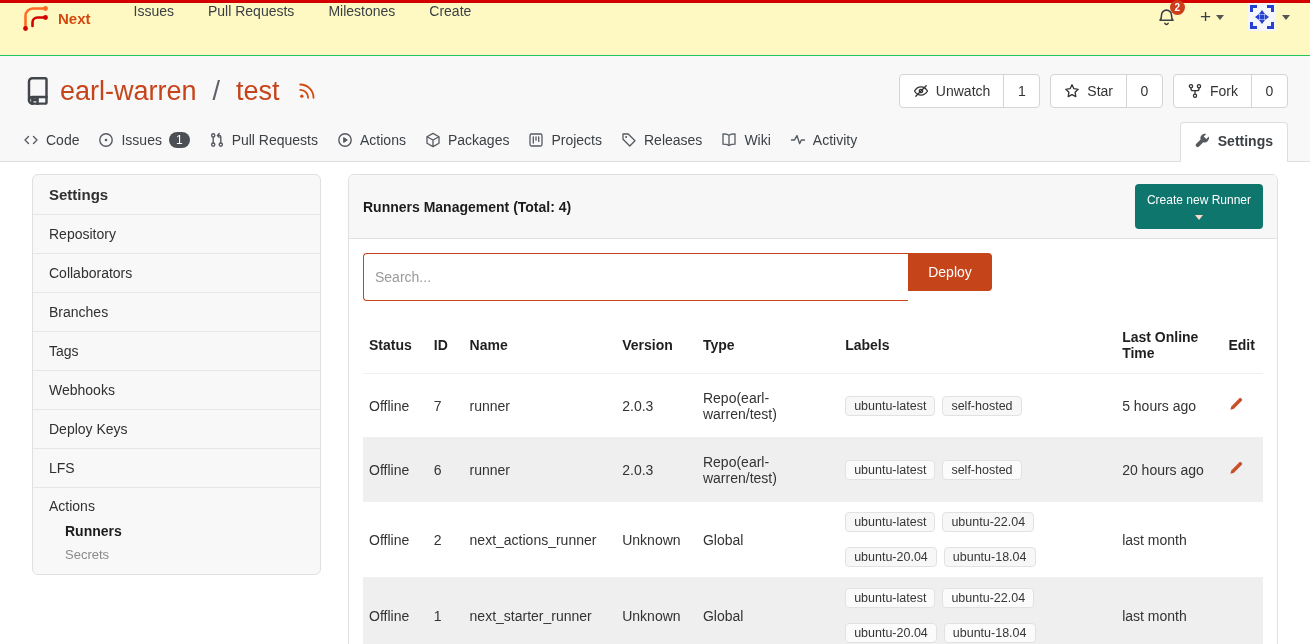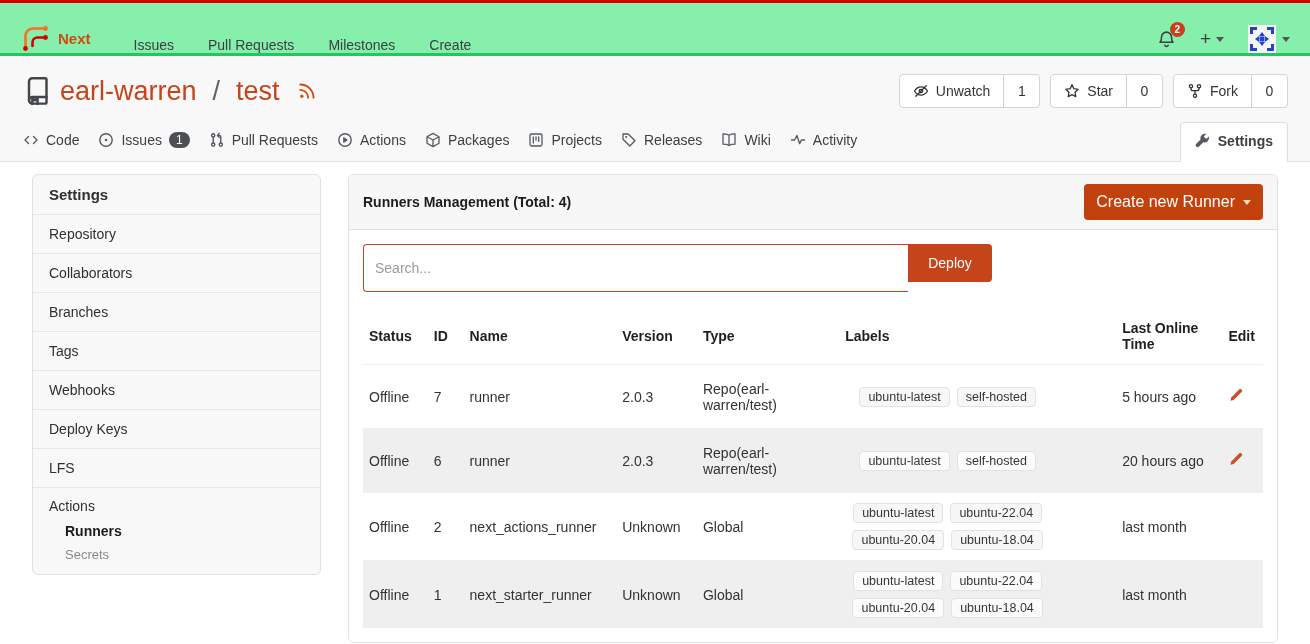--- a/index.html
+++ b/index.html
@@ -1,22 +1,22 @@
 <!DOCTYPE html>
 <html><head>
 <meta charset="utf-8">
 <style>
   * { margin:0; padding:0; box-sizing:border-box; }
   html,body { width:1310px; height:644px; overflow:hidden; background:#fff;
     font-family:"Liberation Sans", sans-serif; font-size:14px; color:#2c2c2c; }
 
   
   .topline { height:3px; background:#d40000; }
-  .navbar { height:53px; background:#86efac; border-bottom:3px solid #22c55e;
-    display:flex; align-items:flex-end; padding:0 20px; }
+  .navbar { height:53px; background:#fef9c3; border-bottom:1px solid #22c55e;
+    display:flex; align-items:flex-start; padding:0 20px; }
   .brand { display:flex; align-items:center; gap:8px; margin-right:26px; cursor:pointer; }
   .brand-name { color:#d3490f; font-weight:bold; font-size:15px; }
   .nav-link { color:#3b4045; margin:0 17px; cursor:pointer; }
   .nav-right { margin-left:auto; display:flex; align-items:center; gap:24px; }
   .bell-wrap { position:relative; color:#3b4045; cursor:pointer; }
   .noti-badge { position:absolute; top:-8px; right:-9px; background:#cc3d1a; color:#fff;
     font-size:10px; font-weight:bold; border-radius:50%; width:15px; height:15px;
     display:flex; align-items:center; justify-content:center; }
   .plus-menu { display:flex; align-items:center; gap:5px; color:#3b4045;
     font-size:19px; cursor:pointer; }
@@ -61,23 +61,23 @@
   .side-section-label { color:#303030; cursor:pointer; }
   .side-sub { margin:9px 0 0 16px; cursor:pointer; }
   .side-sub.active { font-weight:bold; color:#1c1c1c; }
   .side-sub.muted { color:#8a8a8a; font-size:13px; margin-top:8px; }
 
   .main { flex:1; border:1px solid #e0e0e0; border-radius:6px; overflow:hidden;
     align-self:flex-start; }
   .main-head { background:#f7f7f7; border-bottom:1px solid #e0e0e0; padding:9px 14px;
     display:flex; align-items:center; }
   .main-title { font-weight:bold; font-size:14px; color:#1c1c1c; }
-  .create-btn { margin-left:auto; background:#c2410c; color:#fff; border:none; border-radius:4px;
-    padding:9px 12px; font-size:16px; display:flex; align-items:center; gap:8px; cursor:pointer;
-    font-family:inherit; }
+  .create-btn { margin-left:auto; background:#0f766e; color:#fff; border:none; border-radius:4px;
+    padding:9px 12px; font-size:12px; display:flex; align-items:center; gap:8px; cursor:pointer;
+    font-family:inherit;flex-direction:column; }
   .create-btn .caret { border-top-color:#ffd9c8; }
 
   .main-body { padding:14px; background:#fff; }
   .search-row { display:flex; margin-bottom:16px; }
   .search-input { width:545px; height:48px; border:1px solid #c5441a; border-right:none;
     border-radius:4px 0 0 4px; padding:0 11px; font-size:14px; font-family:inherit;
     color:#333; outline:none; }
   .search-input::placeholder { color:#9a9a9a; }
   .search-btn { height:38px; width:84px; background:#c5441a; color:#fff; border:none;
     border-radius:0 4px 4px 0; font-size:14px; cursor:pointer; font-family:inherit; }
@@ -86,21 +86,21 @@
   .runners th { text-align:left; font-weight:bold; color:#1f1f1f; padding:12px 8px;
     vertical-align:middle; }
   .runners th:first-child, .runners td:first-child { padding-left:6px; }
   .runners td { padding:10px 8px; height:64px; vertical-align:middle; color:#333; }
   .runners tbody tr:nth-child(even) { background:#efefef; }
   .runners tbody tr { border-top:1px solid #f0f0f0; }
   .col-status{width:7%;} .col-id{width:4%;} .col-name{width:17%;} .col-version{width:9%;}
   .col-type{width:16%;} .col-labels{width:31%;} .col-last{width:12%;} .col-edit{width:4%;}
   .type-cell { max-width:120px; }
   .last-head { max-width:80px; }
-  .labels-wrap { width:205px; display:flex; flex-wrap:wrap; gap:7px 7px; justify-content:center; }
+  .labels-wrap { width:205px; display:flex; flex-wrap:wrap; gap:15px 7px; justify-content:flex-start; }
   .chip { background:#f7f7f7; border:1px solid #e2e2e2; border-radius:4px; padding:2px 8px;
     font-size:12.5px; color:#363636; white-space:nowrap; }
   .runners tbody tr:nth-child(even) .chip { background:#fbfbfb; }
   .edit-link { color:#c8512a; cursor:pointer; display:inline-flex; }
 
   svg { display:block; }
 </style>
 </head>
 <body>
 

